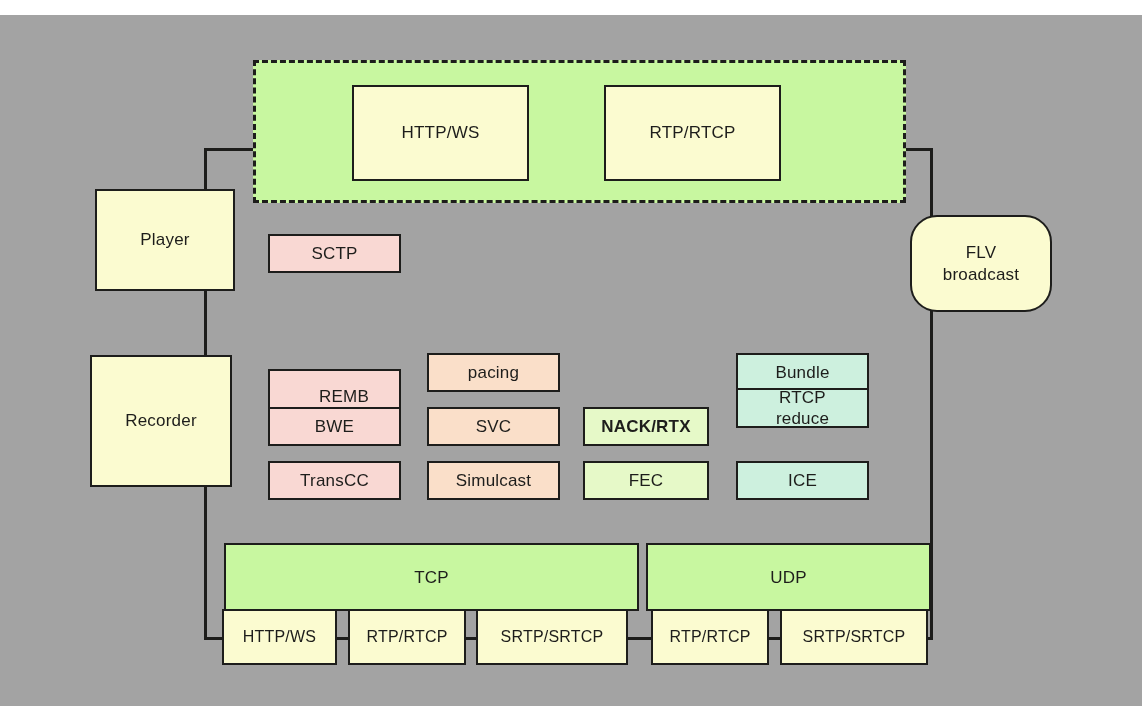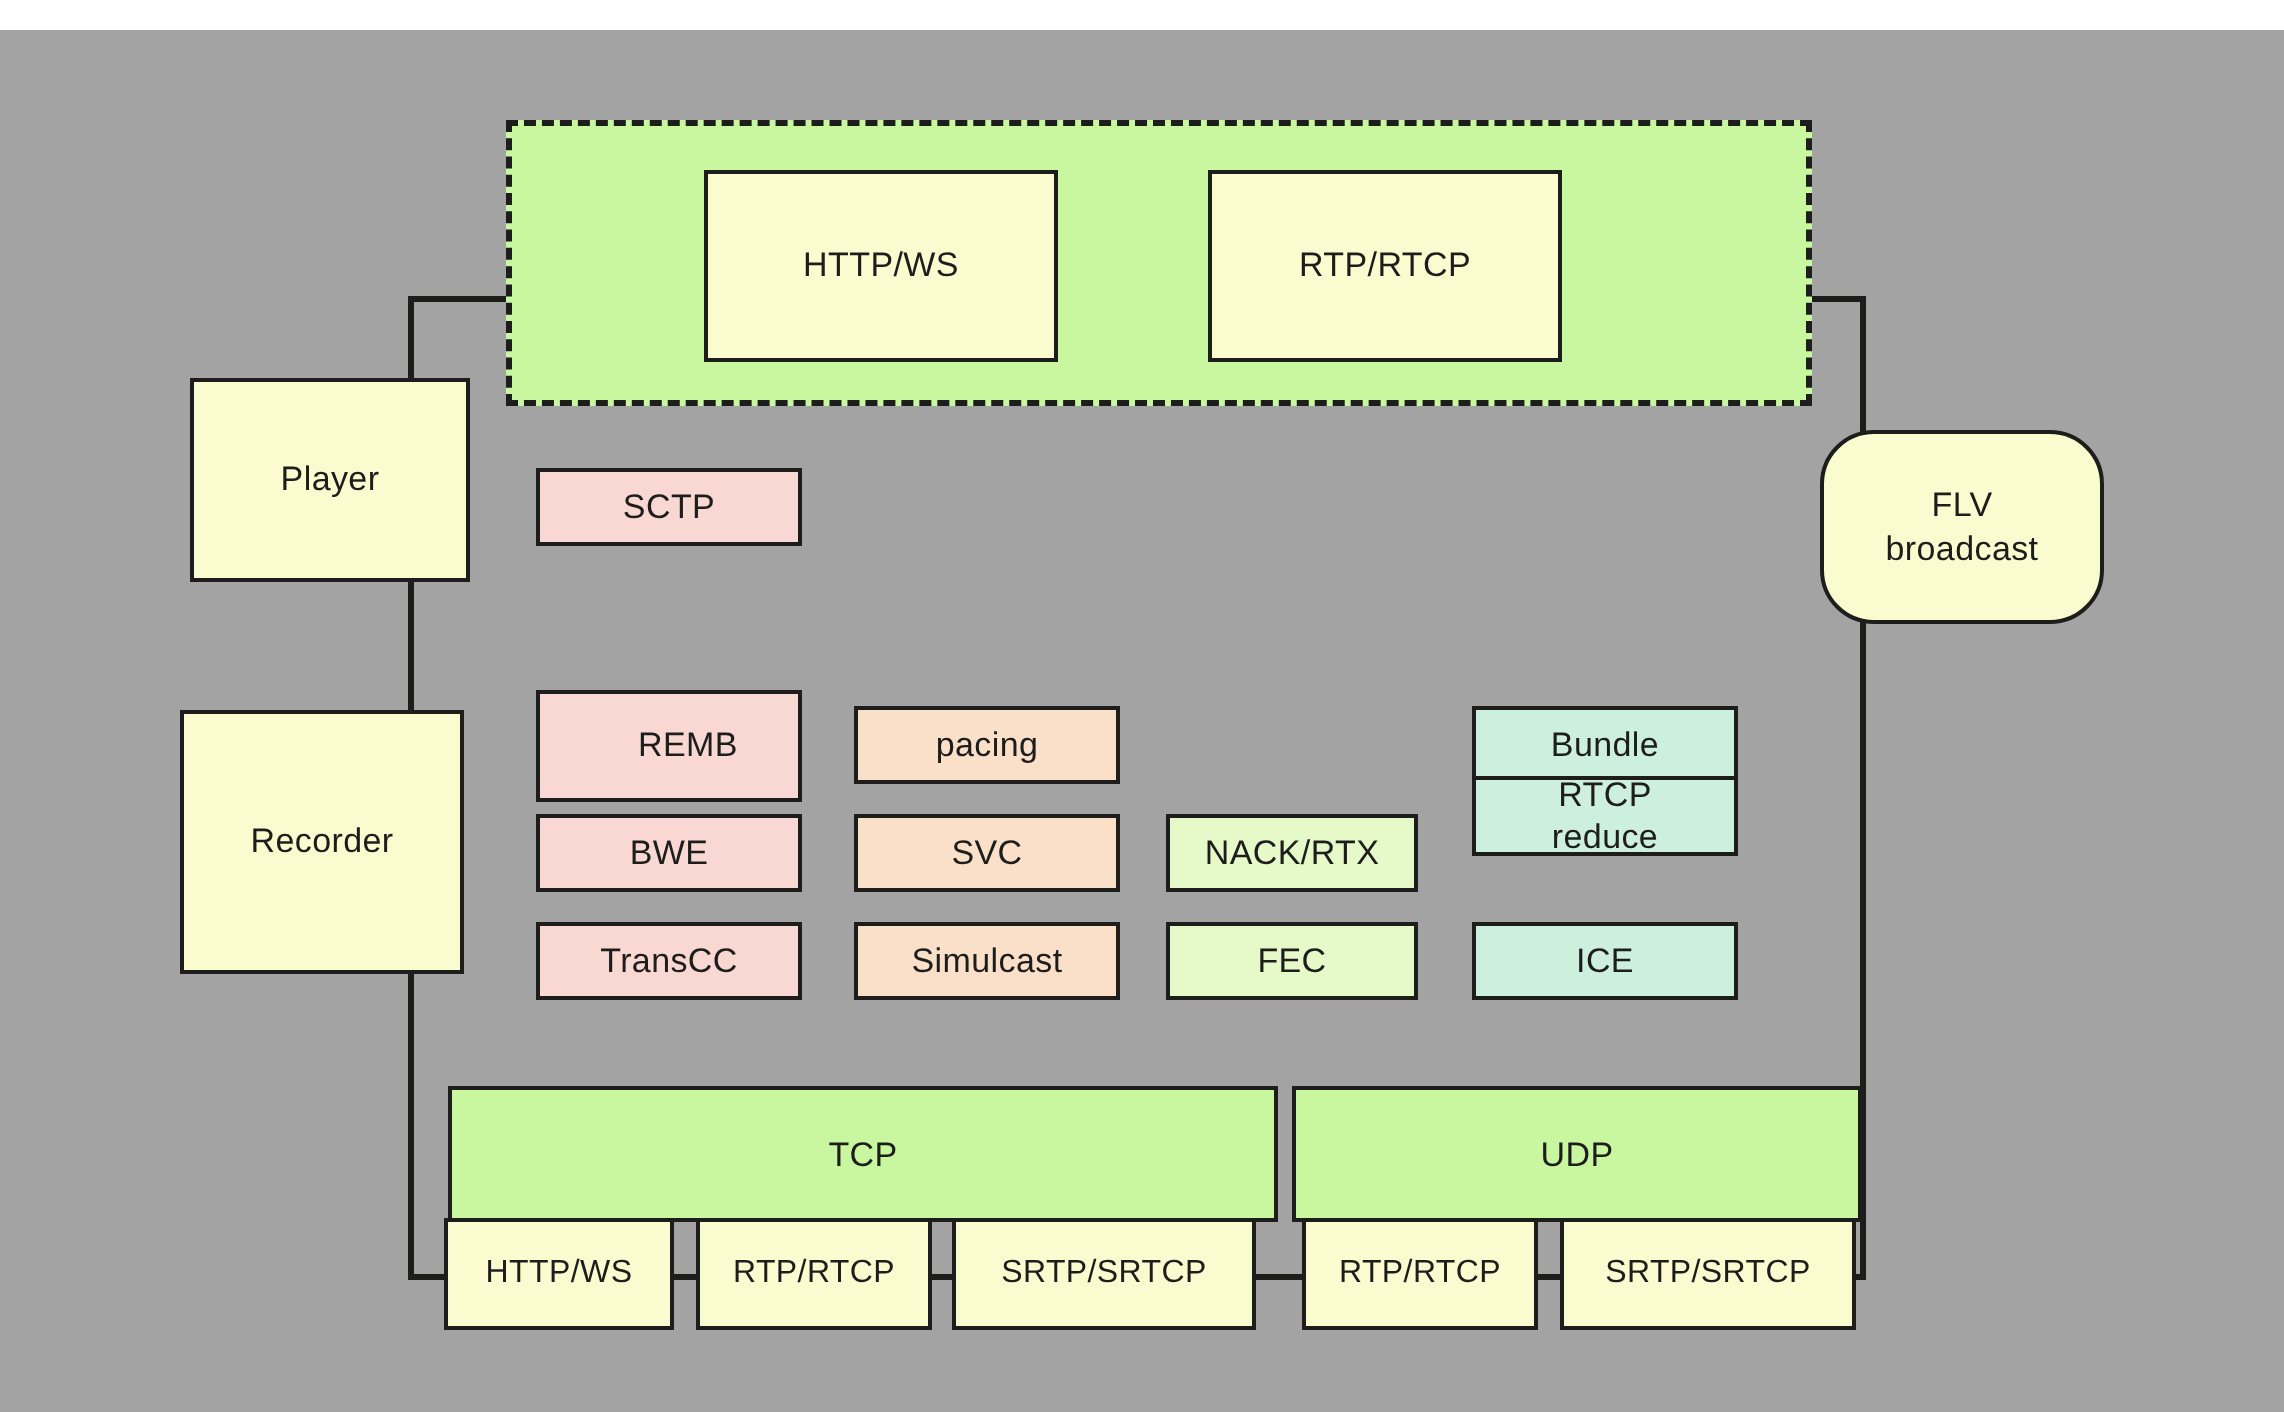--- a/index.html
+++ b/index.html
@@ -96,29 +96,29 @@
 
   <div class="node c-cream" style="left:95px; top:174px; width:140px; height:102px;">Player</div>
 
   <div class="node c-cream" style="left:90px; top:340px; width:142px; height:132px;">Recorder</div>
 
   <div class="node c-cream" style="left:910px; top:200px; width:142px; height:97px;border-radius:27px;">FLV
 broadcast</div>
 
   <div class="node c-pink" style="left:268px; top:219px; width:133px; height:39px;">SCTP</div>
 
-  <div class="node c-pink" style="left:268px; top:330px; width:133px; height:56px;padding-left:19px;">REMB</div>
+  <div class="node c-pink" style="left:268px; top:354px; width:133px; height:56px;padding-left:19px;">REMB</div>
   <div class="node c-pink" style="left:268px; top:392px; width:133px; height:39px;">BWE</div>
   <div class="node c-pink" style="left:268px; top:446px; width:133px; height:39px;">TransCC</div>
 
   <div class="node c-peach" style="left:427px; top:338px; width:133px; height:39px;">pacing</div>
   <div class="node c-peach" style="left:427px; top:392px; width:133px; height:39px;">SVC</div>
   <div class="node c-peach" style="left:427px; top:446px; width:133px; height:39px;">Simulcast</div>
 
-  <div class="node c-lgreen" style="left:583px; top:392px; width:126px; height:39px;">NACK/RTX</div>
+  <div class="node c-lgreen" style="left:583px; top:392px; width:126px; height:39px;font-weight:bold;">NACK/RTX</div>
   <div class="node c-lgreen" style="left:583px; top:446px; width:126px; height:39px;">FEC</div>
 
   <div class="node c-teal" style="left:736px; top:338px; width:133px; height:39px;">Bundle</div>
   <div class="node c-teal" style="left:736px; top:373px; width:133px; height:40px;">RTCP
 reduce</div>
   <div class="node c-teal" style="left:736px; top:446px; width:133px; height:39px;">ICE</div>
 
   <div class="node c-green" style="left:224px; top:528px; width:415px; height:68px;
               align-items:flex-start; padding-top:22px;">TCP</div>
 

